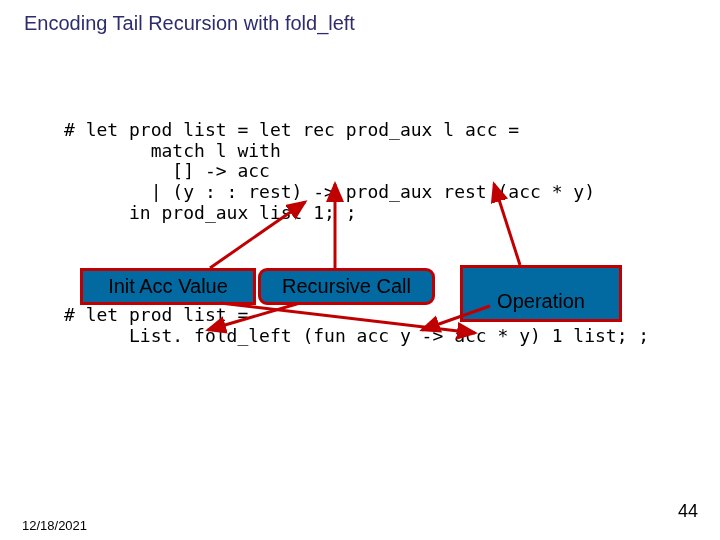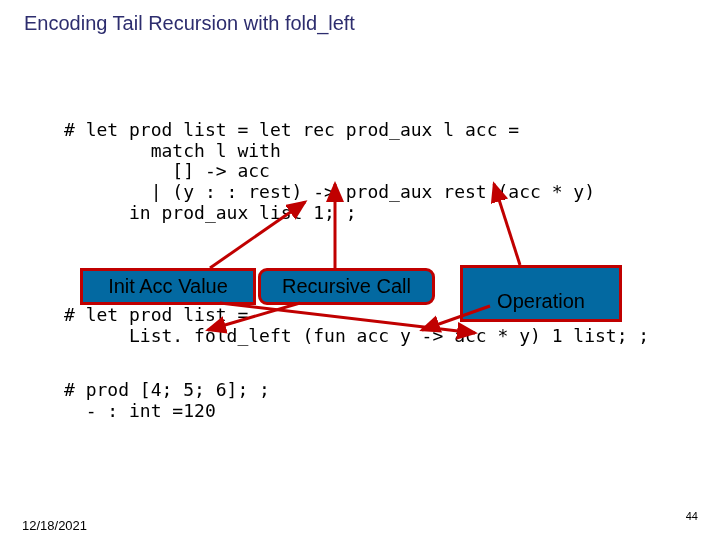--- a/index.html
+++ b/index.html
@@ -52,21 +52,21 @@
     position: absolute;
     bottom: 7px;
     left: 22px;
     font-size: 13px;
     color: #000;
   }
   .pagenum {
     position: absolute;
     bottom: 18px;
     right: 22px;
-    font-size: 11px;
+    font-size: 18px;
     color: #000;
   }
   svg.arrows {
     position: absolute;
     top: 0; left: 0;
     width: 720px; height: 540px;
     pointer-events: none;
   }
 </style>
 </head>
@@ -81,22 +81,20 @@
           [] -&gt; acc
         | (y : : rest) -&gt; prod_aux rest (acc * y)
       in prod_aux list 1; ;</div>
 
   <div class="label-box lb-init">Init Acc Value</div>
   <div class="label-box lb-rec">Recursive Call</div>
   <div class="label-box lb-op">Operation</div>
 
   <div class="code code2"># let prod list =
       List. fold_left (fun acc y -&gt; acc * y) 1 list; ;</div>
-  <div class="code code3"># prod [4; 5; 6]; ;
-  - : int =120</div>
 
   <div class="date">12/18/2021</div>
   <div class="pagenum">44</div>
 
   <svg class="arrows">
     <defs>
       <marker id="ah" markerWidth="8" markerHeight="8" refX="6" refY="3" orient="auto">
         <path d="M0,0 L7,3 L0,6 Z" fill="#c00000"></path>
       </marker>
     </defs>

